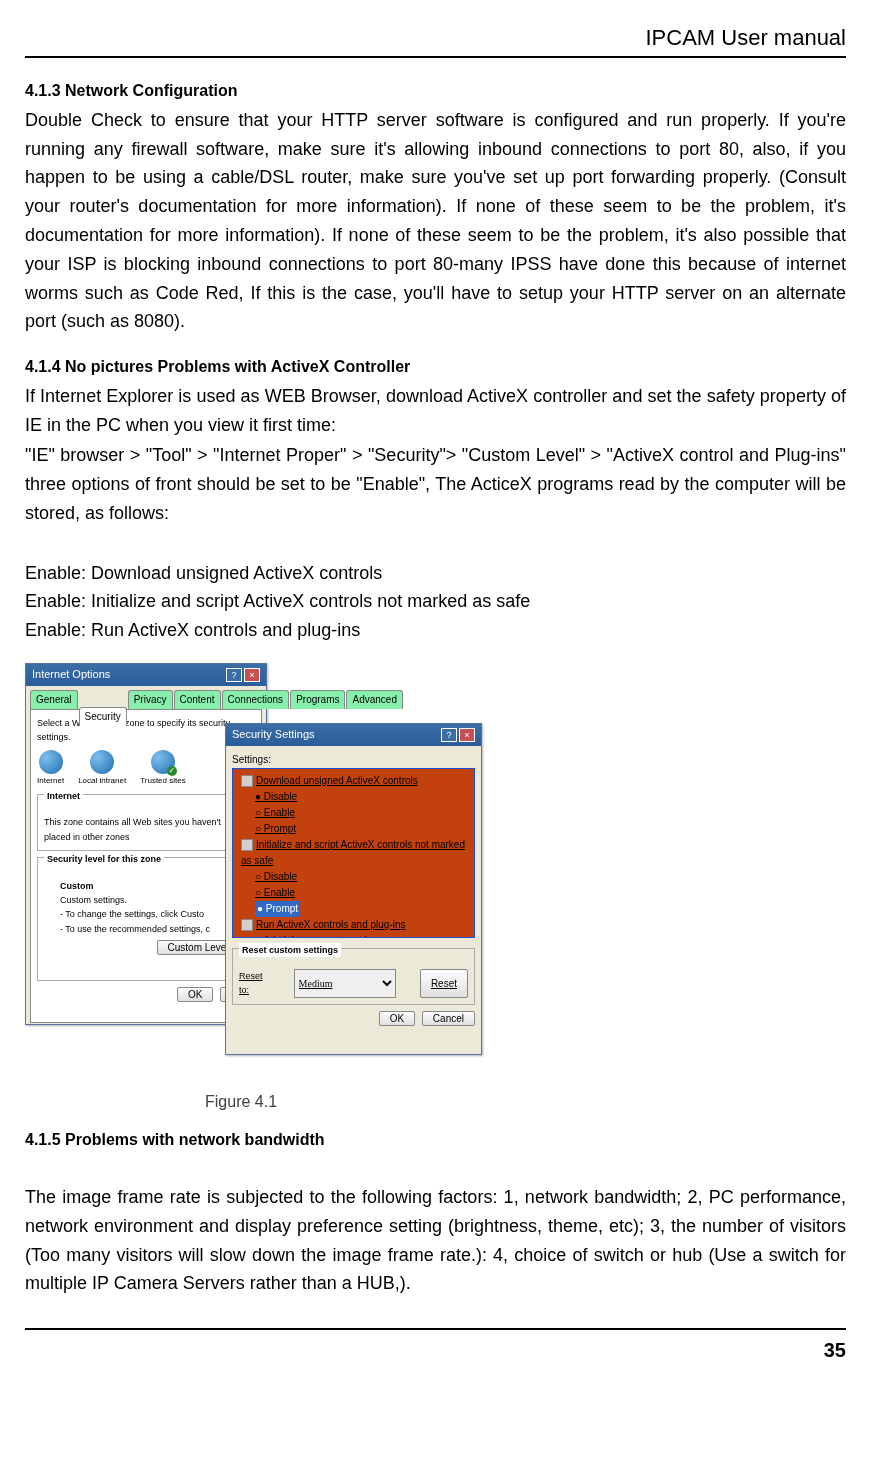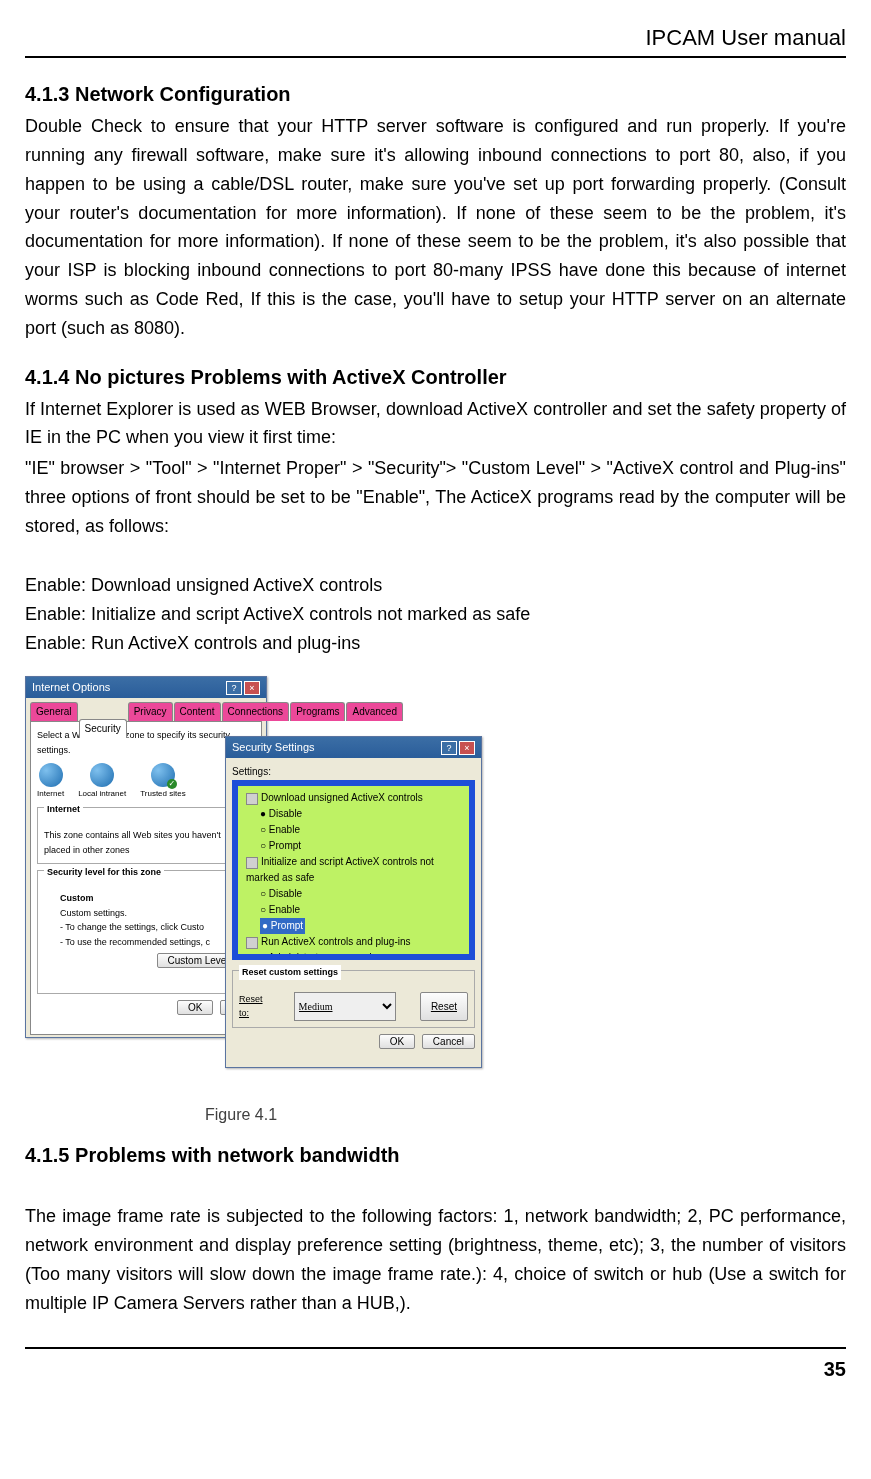--- a/index.html
+++ b/index.html
@@ -14,21 +14,21 @@
   }
   .header-row {
     border-bottom: 2px solid #000;
     padding-bottom: 1px;
     margin-bottom: 20px;
     text-align: right;
     font-weight: normal;
     font-size: 22px;
   }
   h2 {
-    font-size: 20px;
+    font-size: 16px;
     margin: 12px 0 2px 0;
     font-weight: bold;
   }
   p {
     margin: 0 0 2px 0;
     text-align: justify;
   }
   .block { margin-bottom: 18px; }
   .enable-line { margin: 0; }
   .figure-area {
@@ -75,21 +75,21 @@
     font-size:9px;text-align:center;line-height:12px;
     border:1px solid #fff;margin-right:2px;
   }
   .tabs {
     display: flex;
     padding: 4px 4px 0 4px;
     gap: 1px;
     font-size: 10px;
   }
   .tab {
-    background: #ec4899;
+    background: #86efac;
     border: 1px solid #888;
     border-bottom: none;
     padding: 1px 5px;
     border-radius: 3px 3px 0 0;
   }
   .tab.active {
     background: #fff;
     position: relative;
     top: 17px;
   }
@@ -124,23 +124,24 @@
     background: linear-gradient(#fdfdfd,#e0e0e0);
     border: 1px solid #888;
     border-radius: 2px;
     padding: 1px 10px;
     font-size: 10px;
     font-family: Tahoma, Arial, sans-serif;
   }
   .btn-row { text-align: right; margin-top:4px; }
   .btn-row .btn { margin-left:4px; }
   .settings-list {
-    background:#bef264; border:6px solid #1d4ed8;
+    background:#c2410c; border:1px solid #1d4ed8;
     height: 160px; padding:4px; font-size:10px;
     overflow:hidden;
+    text-decoration:underline;
   }
   .node { margin-left: 4px; }
   .node-icon::before {
     content:"";
     display:inline-block;width:10px;height:10px;
     background:#d0d0d0;border:1px solid #888;margin-right:3px;
     vertical-align:middle;
   }
   .radio { margin-left: 18px; }
   .radio::before {

